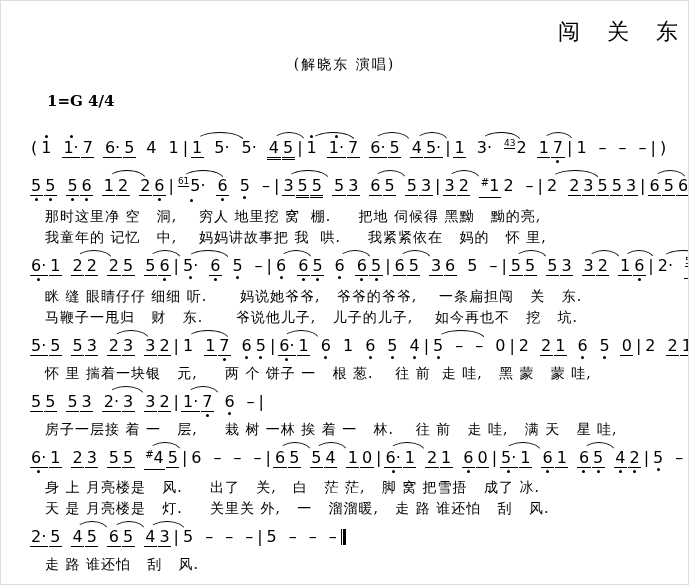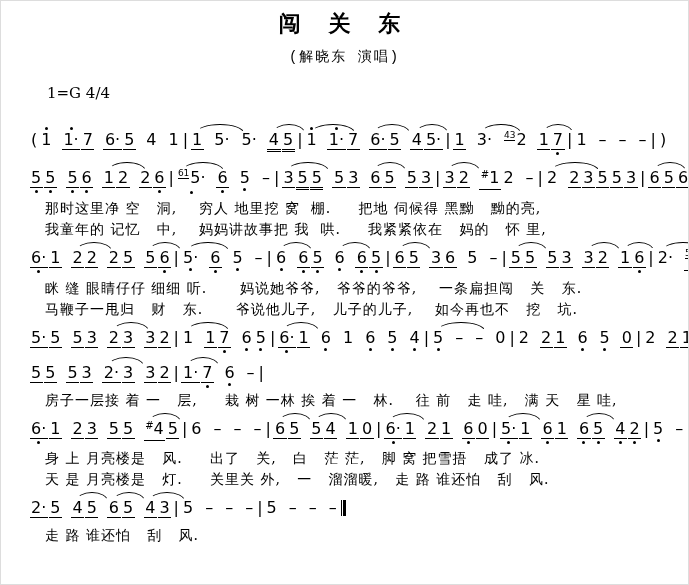--- a/index.html
+++ b/index.html
@@ -1,22 +1,22 @@
 <!DOCTYPE html>
 <html><head>
 <meta charset="utf-8">
 <style>
   html,body{margin:0;padding:0;background:#fff;}
   .sheet{position:relative;width:689px;height:585px;background:#fff;color:#000;
          border:1px solid #ddd;box-sizing:border-box;overflow:hidden;
          font-family:"DejaVu Serif",serif;}
-  .title{text-align:center;font-size:22px;letter-spacing:10px;font-weight:700;margin:8px 0 0;}
-  .subtitle{text-align:center;font-size:14px;letter-spacing:2px;margin-top:9px;font-family:Liberation Mono, monospace;}
+  .title{text-align:right;font-size:22px;letter-spacing:10px;font-weight:400;margin:16px 0 0;}
+  .subtitle{text-align:center;font-size:14px;letter-spacing:2px;margin-top:9px;}
   .meta{position:relative;height:56px;margin-top:2px;}
-  .key{position:absolute;left:46px;top:16px;font-size:15px;}
+  .key{position:absolute;left:46px;top:16px;font-size:15px;font-weight:bold;}
   .credits{position:absolute;right:36px;top:0;font-size:13px;line-height:19px;text-align:left;}
   
   #score{margin-top:2px;}
   .sys{margin-bottom:4px;}
   .ntline{padding-left:28px;white-space:nowrap;}
   .tok{display:inline-flex;flex-direction:column;align-items:center;position:relative;
        margin:0 2px;vertical-align:top;}
   .mgl{margin-left:10px;}
   .top{height:5px;display:flex;align-items:flex-end;justify-content:center;}
   .num{font-family:"DejaVu Sans",sans-serif;font-size:16px;line-height:17px;font-weight:500;}
@@ -924,20 +924,21 @@
             <span class="bot">
               <i class="ul"></i>
             </span>
           </span><span class="tok">
             <span class="top"></span>
             <span class="num">1</span>
             <span class="bot">
               <i class="ul"></i>
             </span>
           </span></div>
+        <div class="lyric">怀 里 揣着一块银   元,     两 个 饼子 一   根 葱.    往 前  走 哇,   黑 蒙   蒙 哇,</div>
       </div>
       <div class="sys">
         <div class="ntline"><span class="tok">
             <span class="top"></span>
             <span class="num">5</span>
             <span class="bot">
               <i class="ul"></i>
             </span>
           </span><span class="tok">
             <span class="top"></span>

